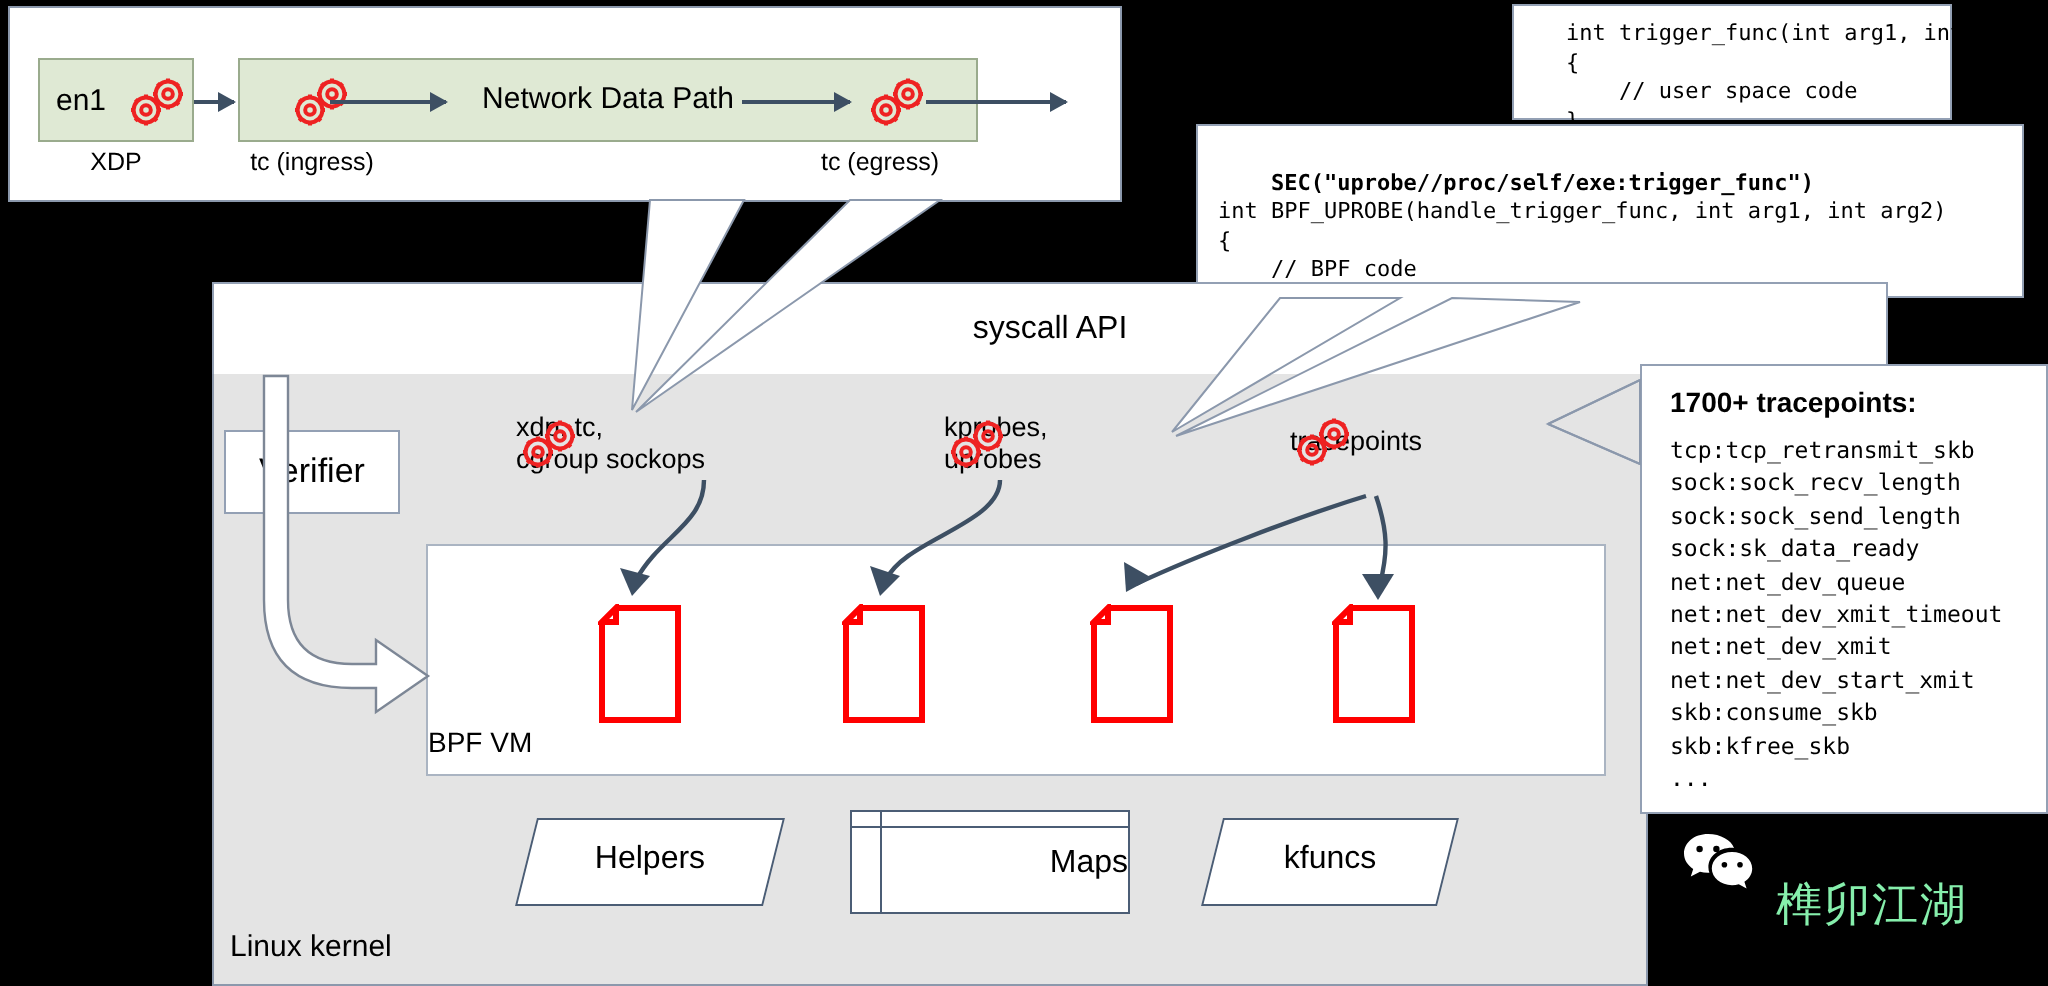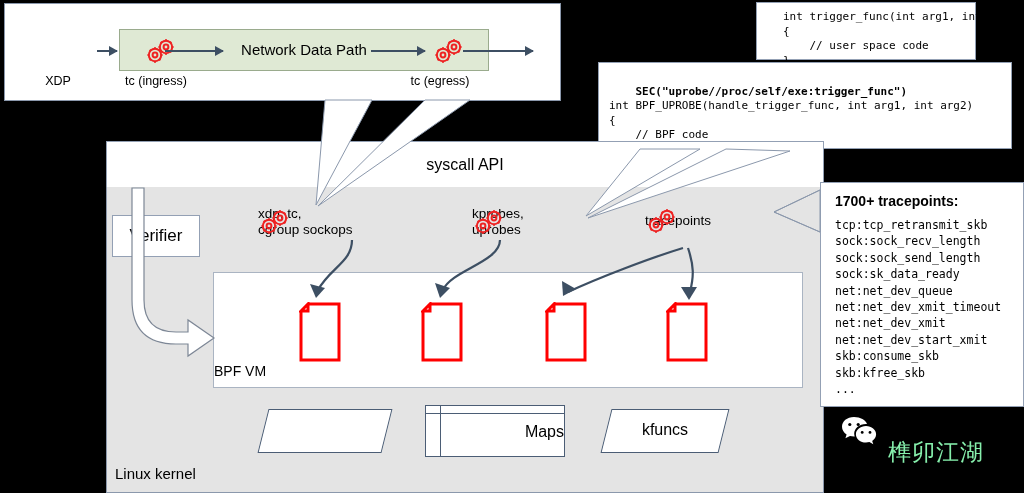--- a/index.html
+++ b/index.html
@@ -26,21 +26,21 @@
        border-top:5px solid transparent;border-bottom:5px solid transparent;}
 
   
   #code1{left:756px;top:2px;width:220px;height:58px;padding-left:16px;}
   #code2{left:598px;top:62px;width:414px;height:87px;}
   .code{font-family:"DejaVu Sans Mono","Liberation Mono",monospace;font-size:11px;line-height:14.5px;
         white-space:pre;padding:7px 10px;box-sizing:border-box;}
   .code b{font-weight:bold;}
 
   
-  #syscall-bar{left:106px;top:141px;width:718px;height:47px;}
+  #syscall-bar{left:106px;top:141px;width:838px;height:47px;}
   #syscall-label{position:absolute;left:0;right:0;top:14px;text-align:center;font-size:16px;}
   #kernel{left:106px;top:187px;width:718px;height:306px;background:#e4e4e4;border:1px solid #8b98ac;border-top:none;box-sizing:border-box;}
   #kernel-label{position:absolute;left:8px;bottom:10px;font-size:15px;}
 
   #verifier{left:112px;top:215px;width:88px;height:42px;}
   #verifier span{position:absolute;left:0;right:0;top:10px;text-align:center;font-size:17px;}
 
   #bpfvm{left:213px;top:272px;width:590px;height:116px;background:#fff;border:1px solid #aab4c2;box-sizing:border-box;}
   #bpfvm-label{position:absolute;left:0;right:0;bottom:8px;text-align:left;font-size:14px;}
 
@@ -70,20 +70,35 @@
   #wechat{left:840px;top:408px;width:184px;height:48px;display:flex;align-items:center;gap:8px;}
   #wechat .wtxt{color:#86efac;font-size:23px;letter-spacing:1px;font-family:"DejaVu Sans",sans-serif;margin-top:40px;}
 
   svg.ov{position:absolute;left:0;top:0;width:1024px;height:493px;pointer-events:none;}
 </style>
 </head>
 <body>
 
 <div class="abs" id="net-panel">
 
+  <div class="green" id="g-en1">
+    <span class="en1-label">en1</span>
+    <span class="gear" style="left:42px;top:8px">
+      <svg viewBox="0 0 34 26" width="34" height="26">
+        <g fill="none" stroke="#ee2222" stroke-width="2">
+          <circle cx="22" cy="9" r="6.2"></circle>
+            <circle cx="22" cy="9" r="2.4"></circle>
+          <path d="M22 1.2v2M22 15v1.8M14.5 9h2M27.5 9h2M16.7 3.7l1.4 1.4M26 13l1.4 1.4M27.3 3.7l-1.4 1.4M18 13l-1.4 1.4"></path>
+          <circle cx="11" cy="17" r="6.2"></circle>
+            <circle cx="11" cy="17" r="2.4"></circle>
+          <path d="M11 9.2v2M11 23v1.8M3.5 17h2M16.5 17h2M5.7 11.7l1.4 1.4M15 21l1.4 1.4M16.3 11.7l-1.4 1.4M7 21l-1.4 1.4"></path>
+        </g>
+      </svg>
+    </span>
+  </div>
 
   <div class="green" id="g-path">
     <span class="ndp-label">Network Data Path</span>
     <span class="gear" style="left:24px;top:8px">
       <svg viewBox="0 0 34 26" width="34" height="26">
         <g fill="none" stroke="#ee2222" stroke-width="2">
           <circle cx="22" cy="9" r="6.2"></circle>
             <circle cx="22" cy="9" r="2.4"></circle>
           <path d="M22 1.2v2M22 15v1.8M14.5 9h2M27.5 9h2M16.7 3.7l1.4 1.4M26 13l1.4 1.4M27.3 3.7l-1.4 1.4M18 13l-1.4 1.4"></path>
           <circle cx="11" cy="17" r="6.2"></circle>
@@ -212,20 +227,21 @@
           <circle cx="11" cy="17" r="2.4"></circle>
         <path d="M11 9.2v2M11 23v1.8M3.5 17h2M16.5 17h2M5.7 11.7l1.4 1.4M15 21l1.4 1.4M16.3 11.7l-1.4 1.4M7 21l-1.4 1.4"></path>
       </g>
     </svg>
   </span>
   <span class="txt">tracepoints</span>
 </div>
 
 <div class="para" id="helpers">
   <span class="pl"></span>
+  <span>Helpers</span>
 </div>
 <div class="abs" id="maps">
   <span class="hline"></span>
   <span class="vline"></span>
   <span>Maps</span>
 </div>
 <div class="para" id="kfuncs">
   <span class="pl"></span>
   <span>kfuncs</span>
 </div>

